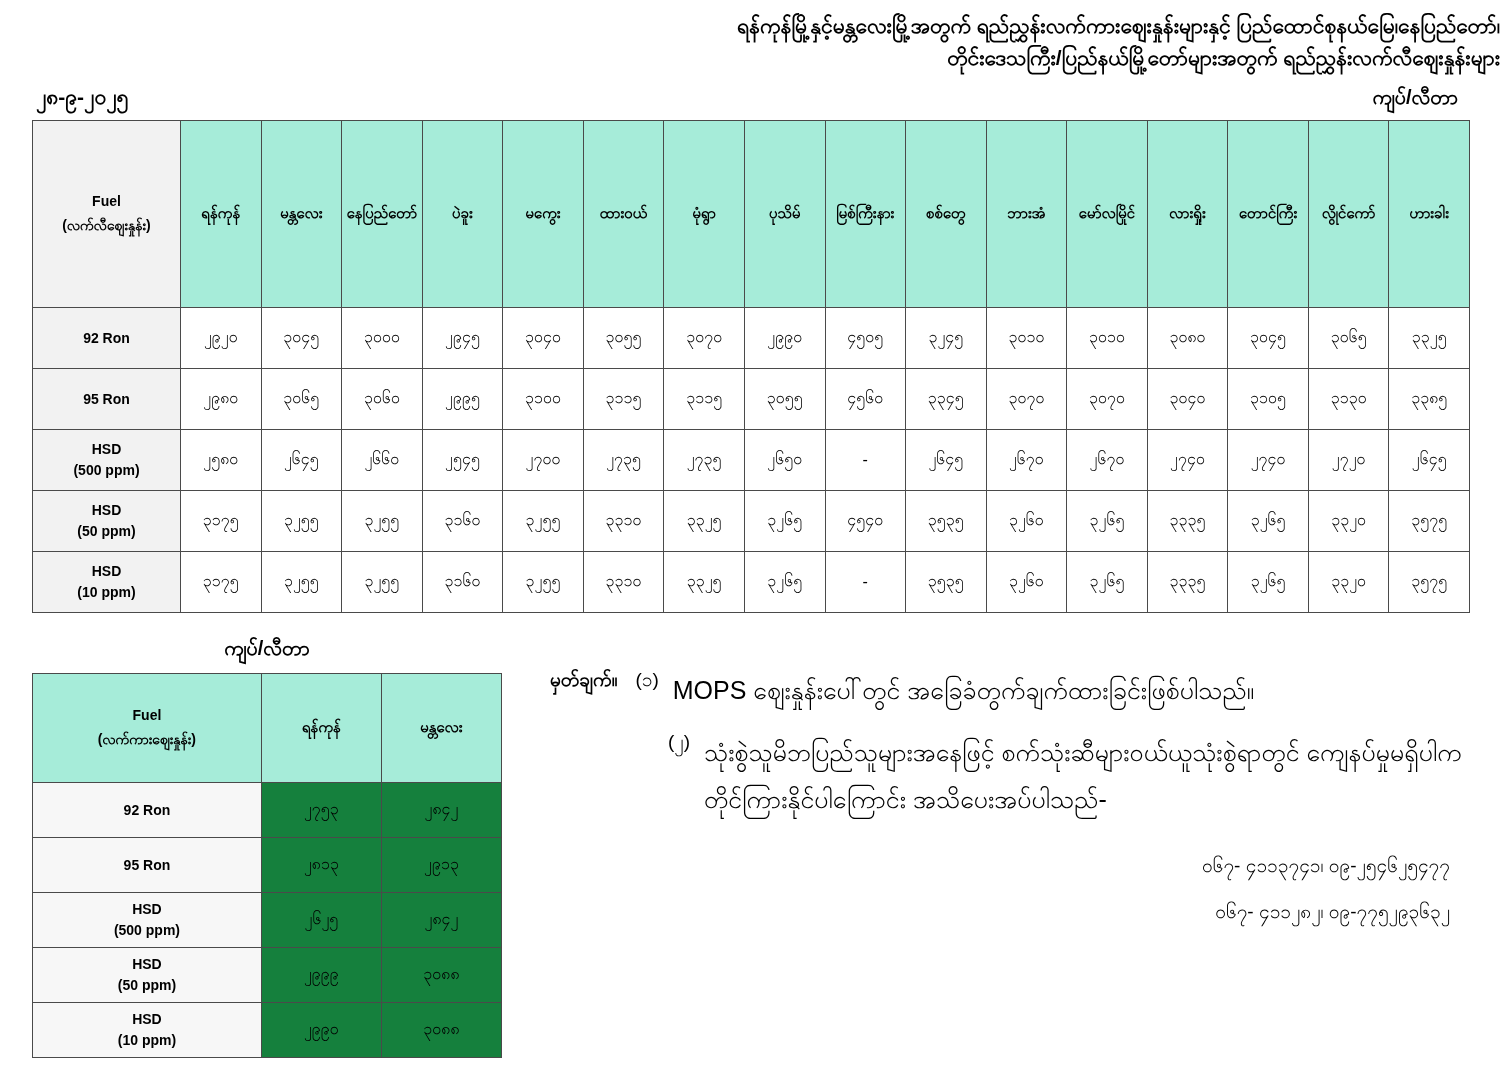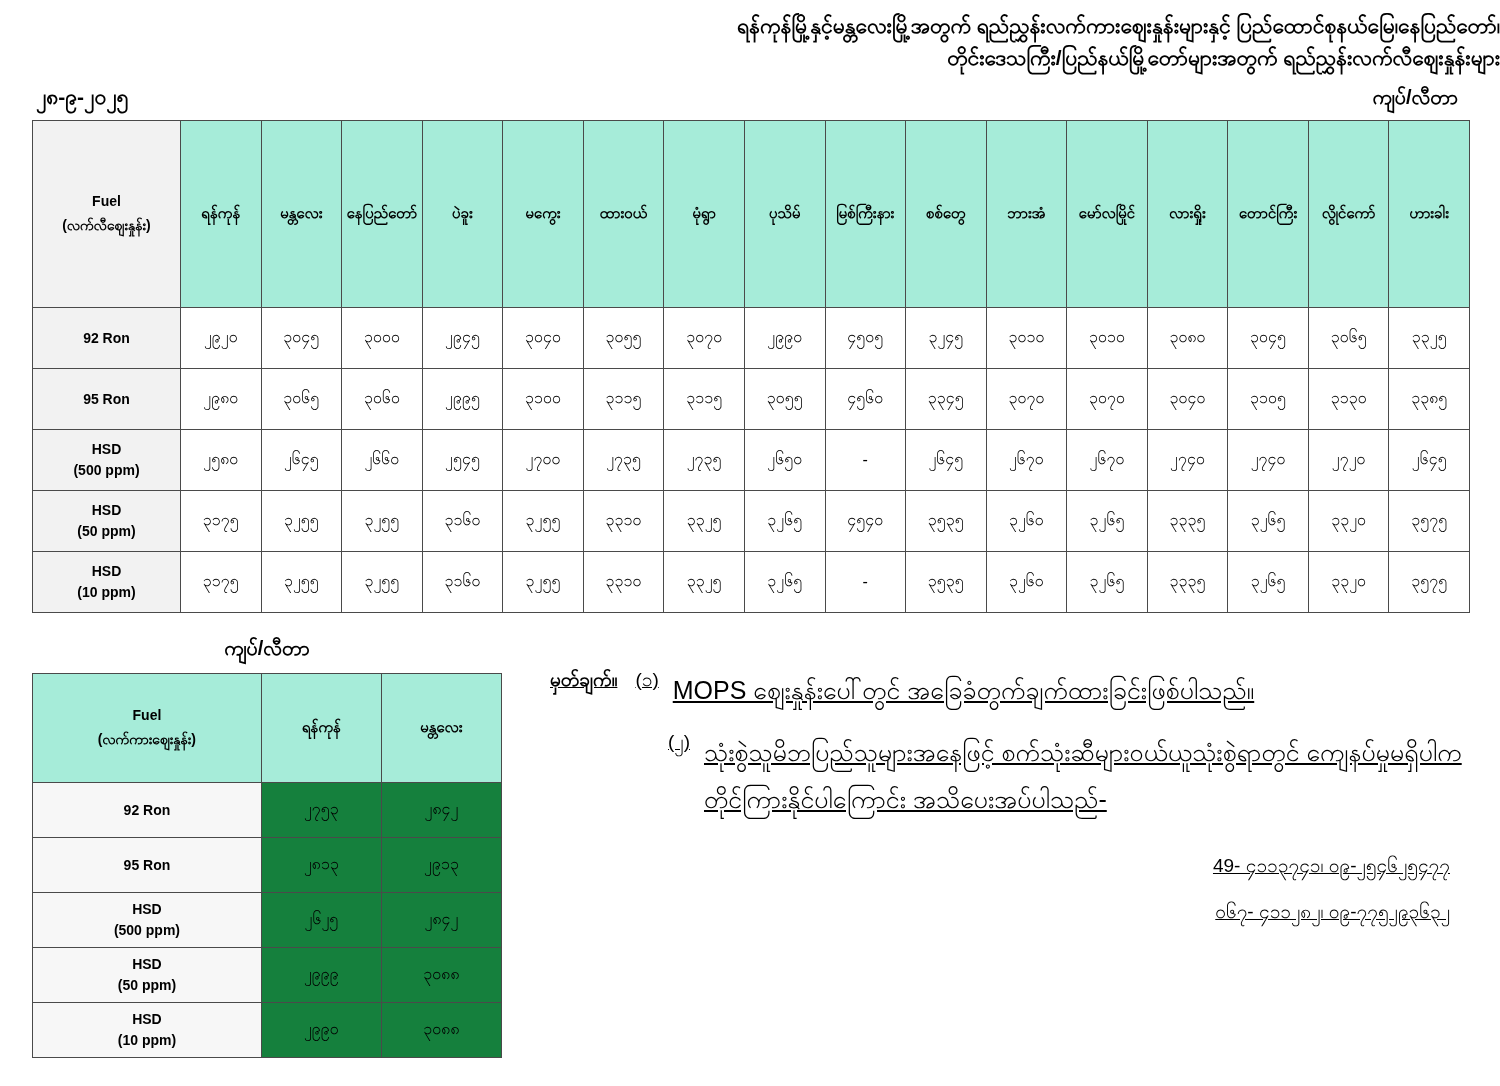--- a/index.html
+++ b/index.html
@@ -135,21 +135,20 @@
   }
   .sub-table td.val2 {
     font-size: 16px;
     height: 50px;
     background: #15803d;
   }
   .lower-right {
     flex: 1 1 auto;
     padding-left: 48px;
     padding-top: 32px;
-    text-decoration: underline;
   }
   .note-row {
     display: flex;
     align-items: flex-start;
     margin-bottom: 16px;
   }
   .note-label {
     font-size: 19px;
     font-weight: bold;
     white-space: nowrap;
@@ -400,18 +399,18 @@
         <div class="note-num">(၁)</div>
         <div class="note-text">MOPS ဈေးနှုန်းပေါ်တွင် အခြေခံတွက်ချက်ထားခြင်းဖြစ်ပါသည်။</div>
       </div>
       <div class="note-row note-indent">
         <div class="note-num">(၂)</div>
         <div>
           <div class="note-text">သုံးစွဲသူမိဘပြည်သူများအနေဖြင့် စက်သုံးဆီများဝယ်ယူသုံးစွဲရာတွင် ကျေနပ်မှုမရှိပါက</div>
           <div class="note-text">တိုင်ကြားနိုင်ပါကြောင်း အသိပေးအပ်ပါသည်-</div>
         </div>
       </div>
-      <div class="phones">49- ၄၁၁၃၇၄၁၊ ၀၉-၂၅၄၆၂၅၄၇၇</div>
+      <div class="phones">၀၆၇- ၄၁၁၃၇၄၁၊ ၀၉-၂၅၄၆၂၅၄၇၇</div>
       <div class="phones">၀၆၇- ၄၁၁၂၈၂၊ ၀၉-၇၇၅၂၉၃၆၃၂</div>
     </div>
 
   </div>
 </div>
 
 </body></html>

